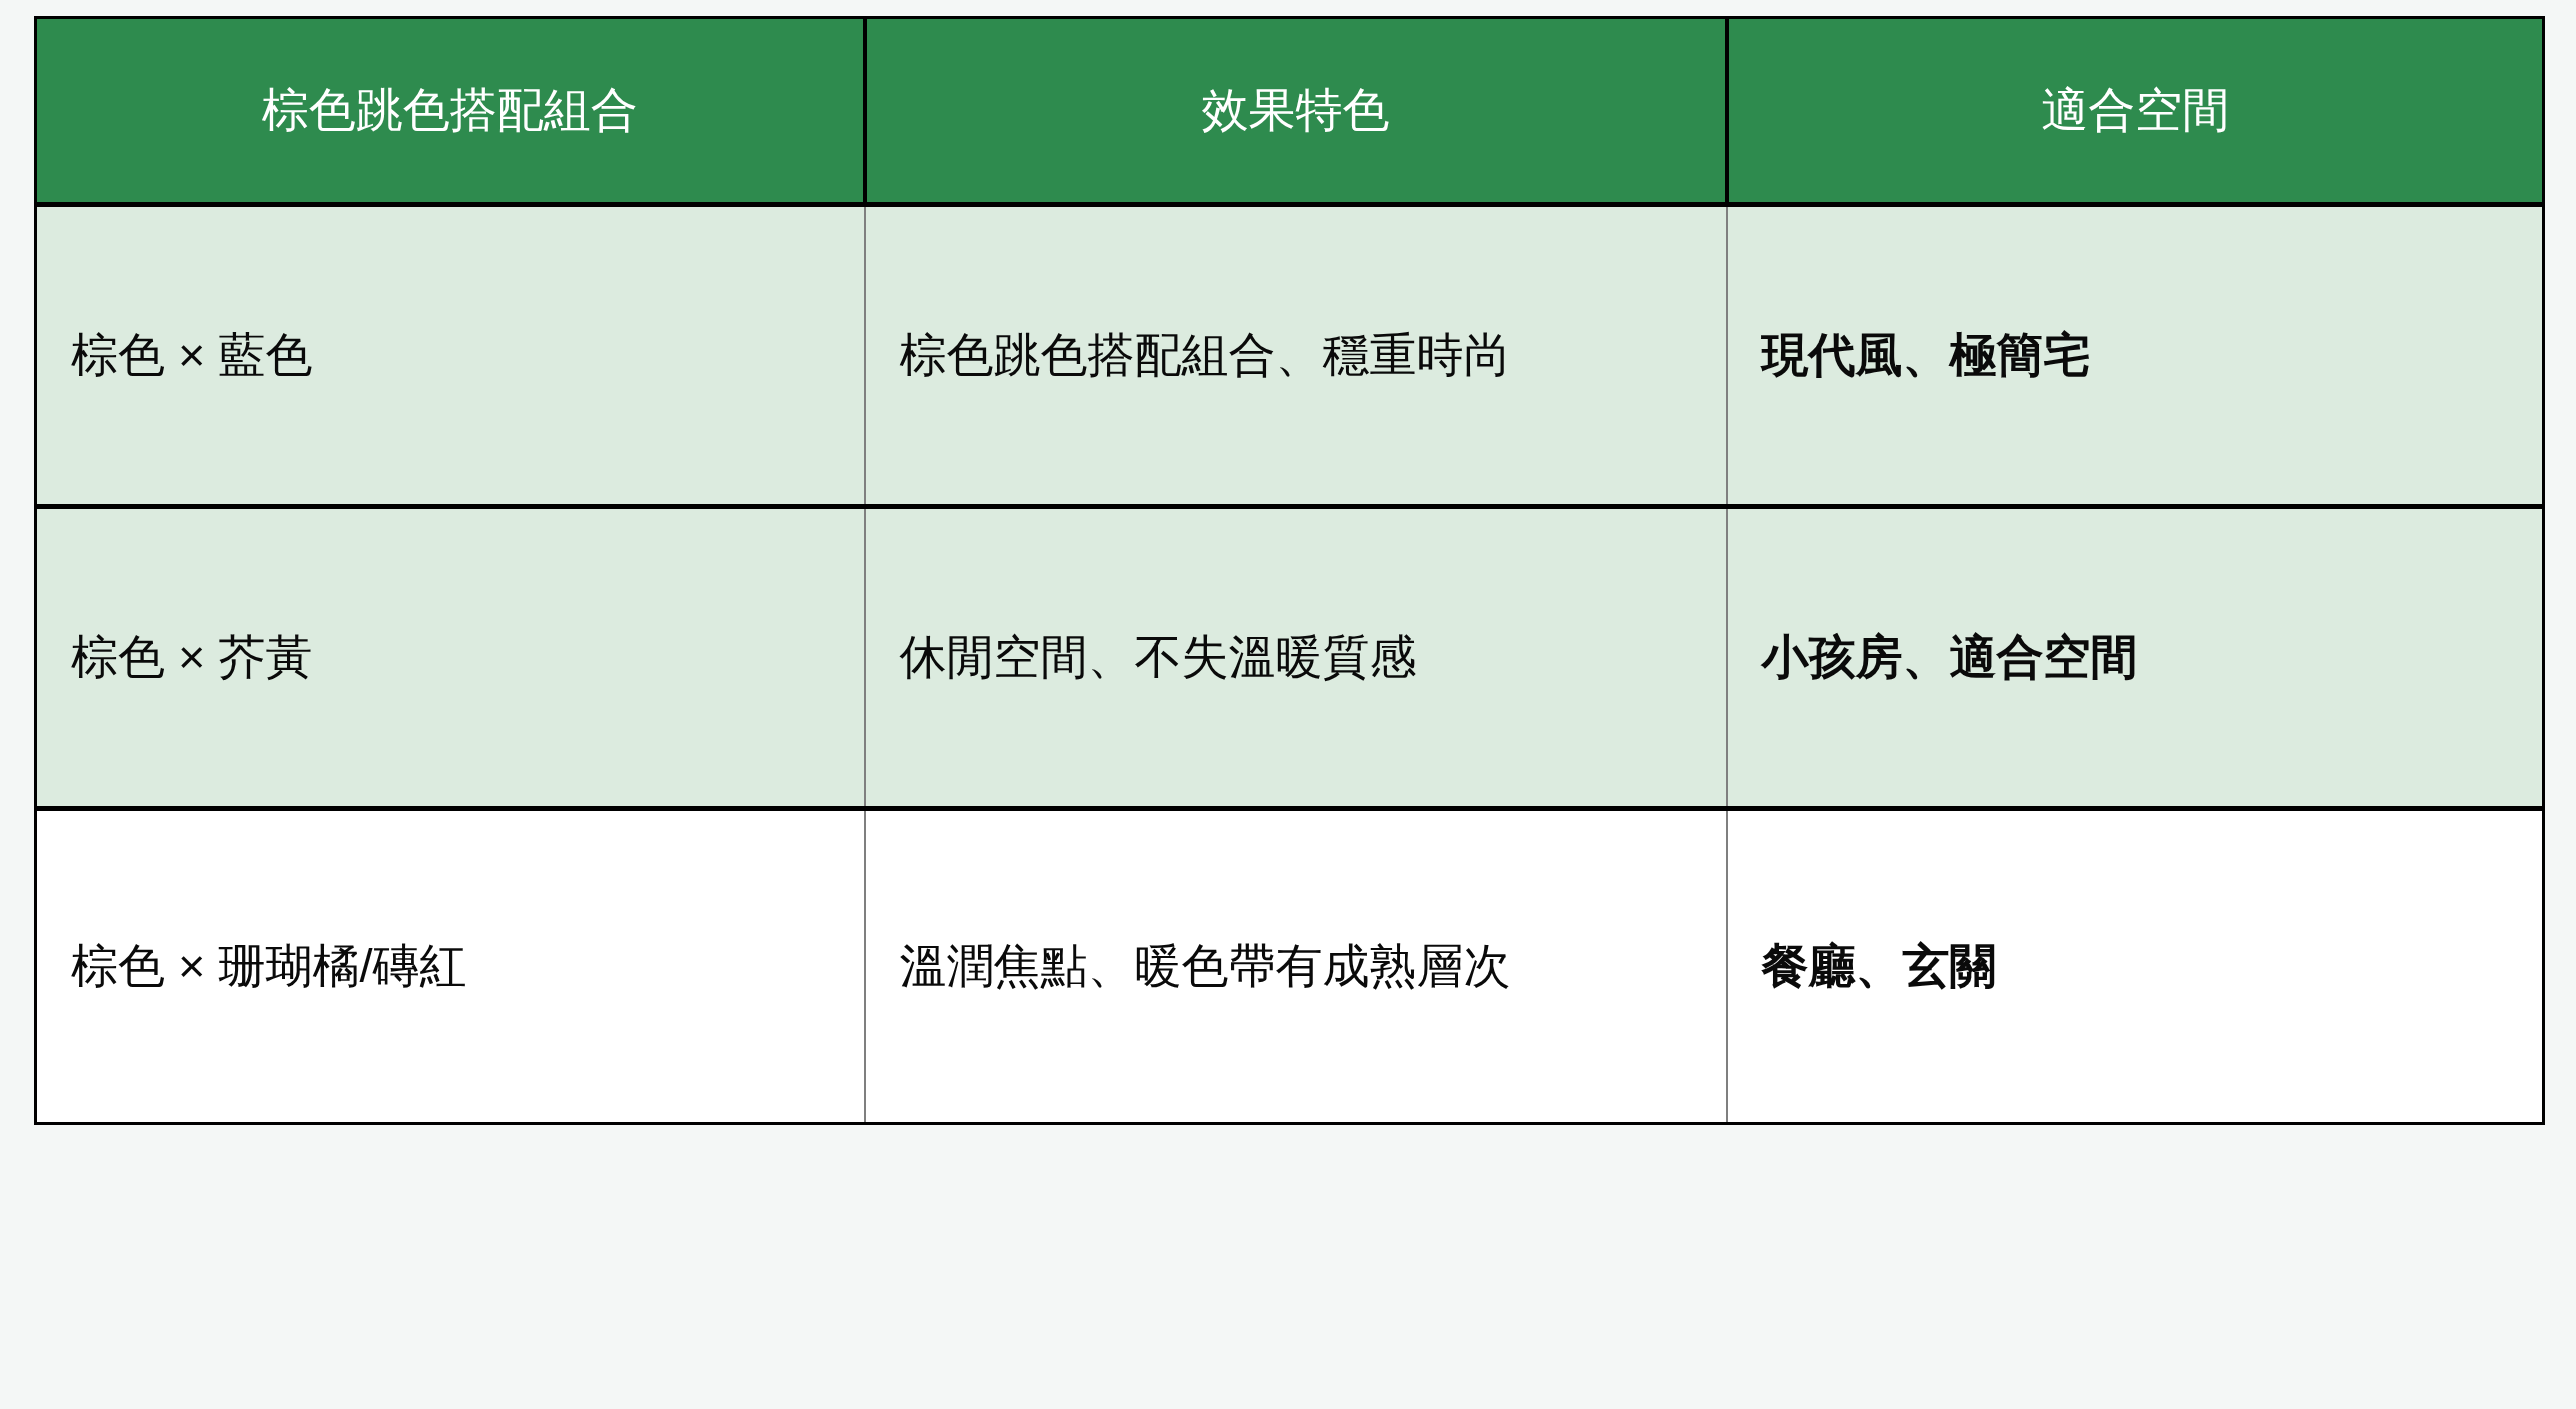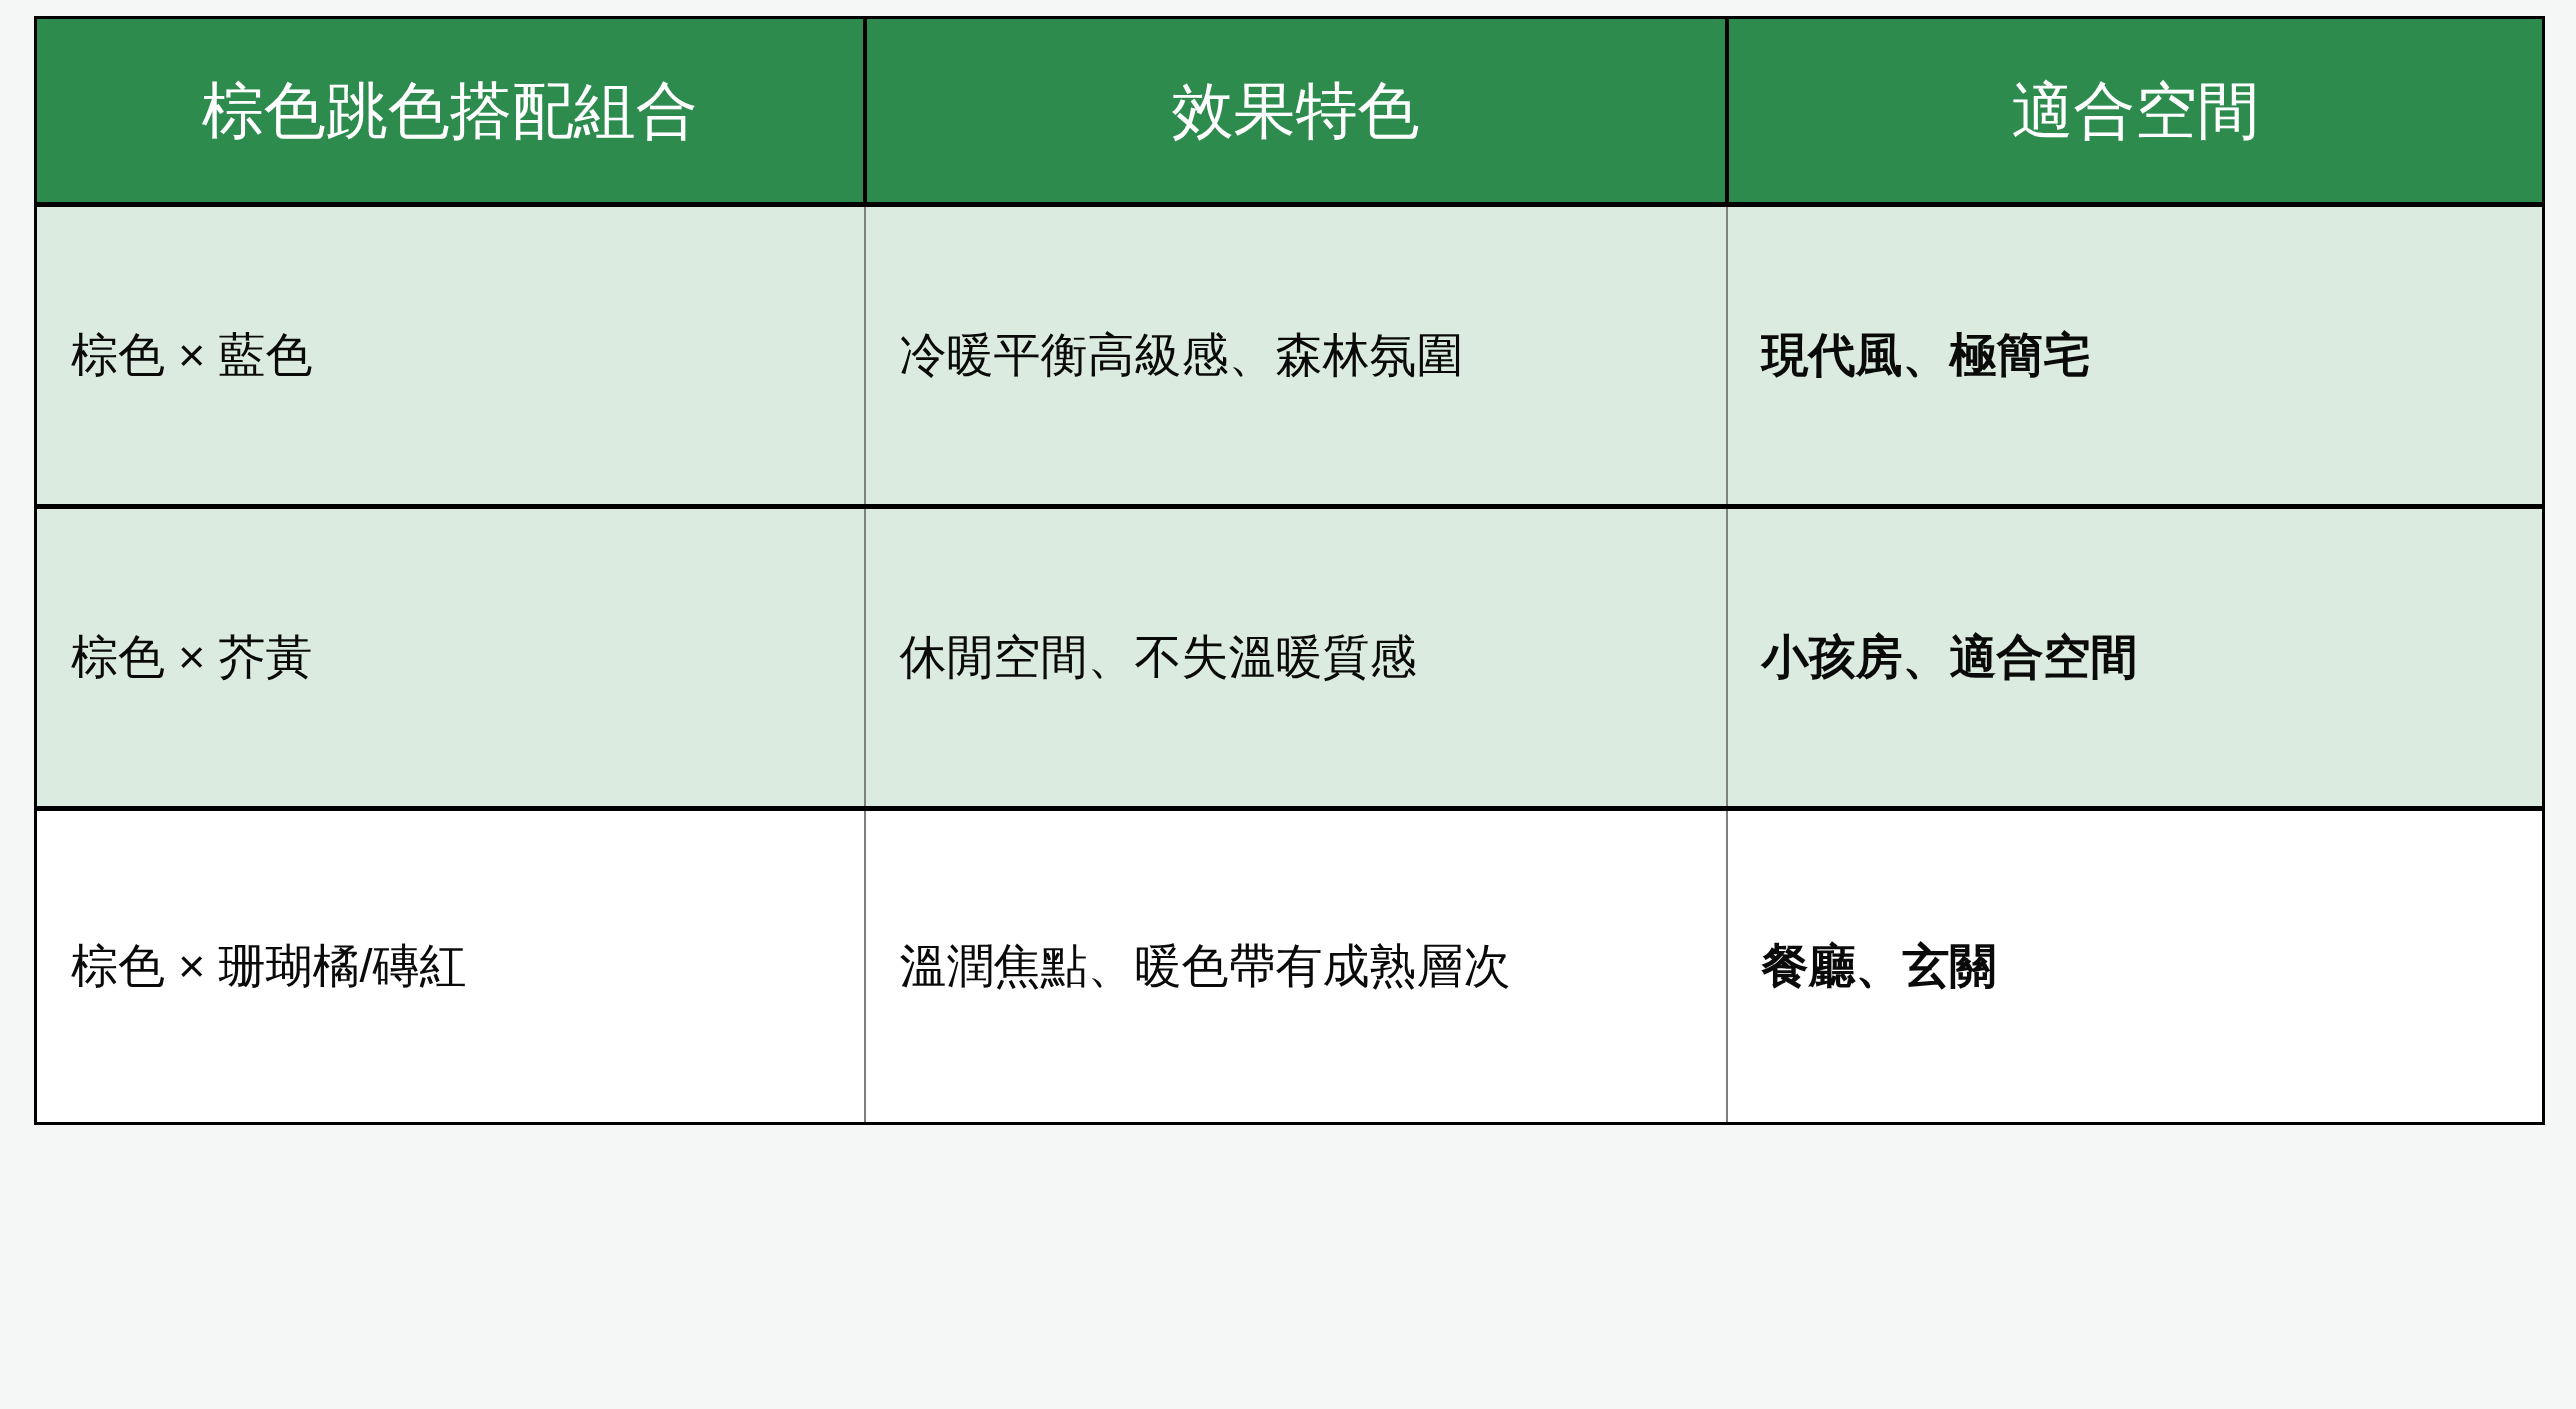--- a/index.html
+++ b/index.html
@@ -38,21 +38,21 @@
   }
 
   col.c1 { width: 829px; }
   col.c2 { width: 862px; }
   col.c3 { width: 817px; }
 
   thead th {
     background: #2E8B4E;
     color: #ffffff;
     font-weight: 400;
-    font-size: 62px;
+    font-size: 47px;
     line-height: 1.25;
     text-align: center;
     vertical-align: middle;
     height: 187px;
     padding: 7.3px 14.6px;
     box-sizing: border-box;
     border-right: 4.4px solid #000000;
     border-bottom: 5.1px solid #000000;
   }
   thead th:last-child {
@@ -112,21 +112,21 @@
           <th>效果特色</th>
           <th>適合空間</th>
         </tr>
       </thead>
       <tbody>
         <tr class="shaded r1">
           <td>
             <span class="cell-text">棕色 × 藍色</span>
           </td>
           <td>
-            <span class="cell-text">冷暖平衡高級感、森林氛圍</span>
+            <span class="cell-text">棕色跳色搭配組合、穩重時尚</span>
           </td>
           <td>
             <span class="cell-text">現代風、極簡宅</span>
           </td>
         </tr>
         <tr class="shaded r3">
           <td>
             <span class="cell-text">棕色 × 芥黃</span>
           </td>
           <td>

